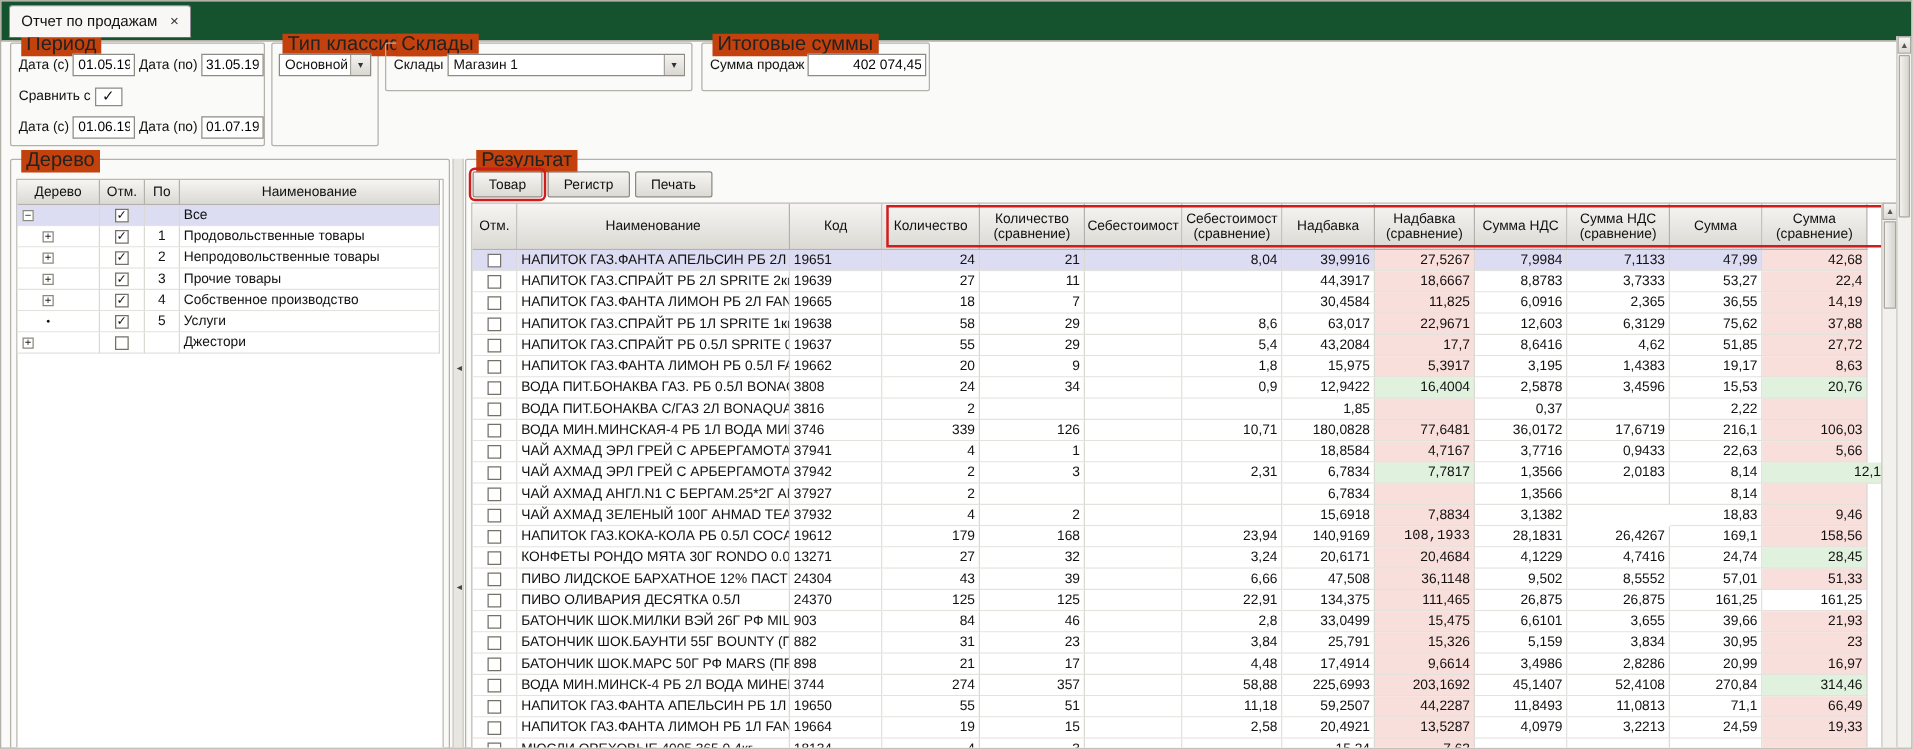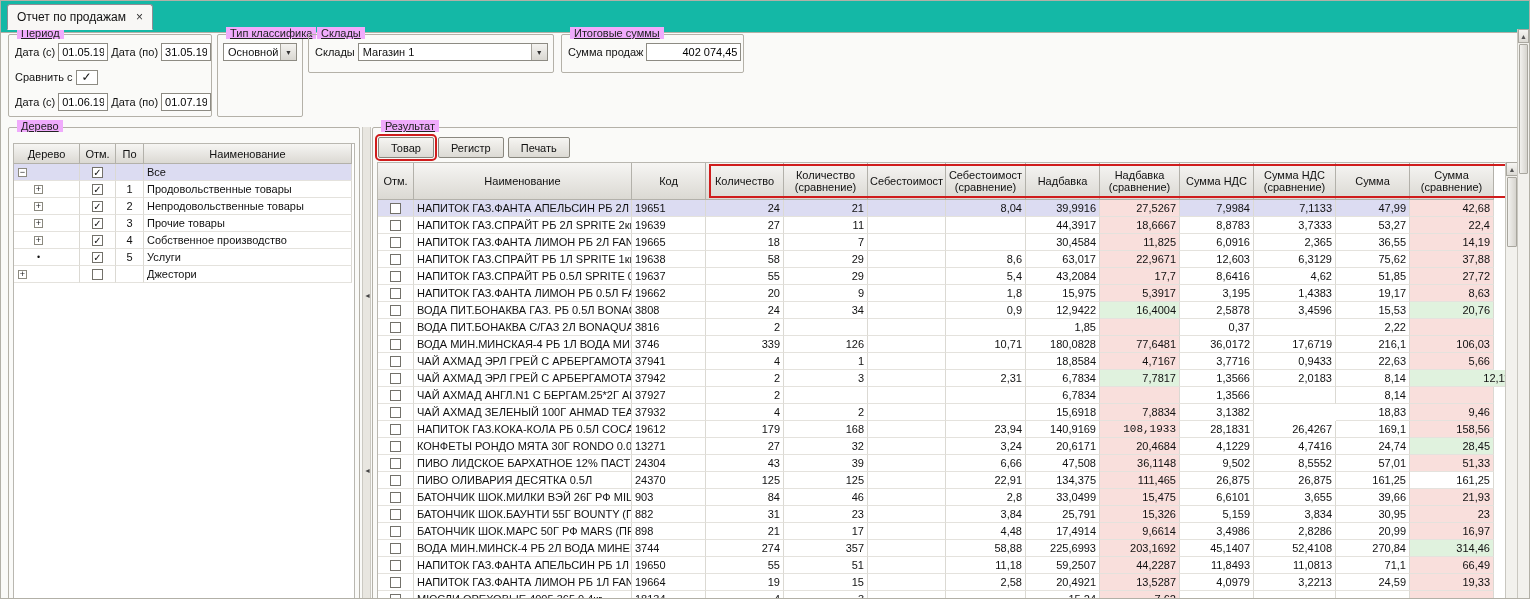--- a/index.html
+++ b/index.html
@@ -2,31 +2,31 @@
 <html style="--decrease_bg: #f9dfdc; --increase_bg: #e0f2de; --selected_row_bg: #dcdcf2; --annotation_red: #cf1c1c; --header_grad_top: #f6f5f3; --header_grad_bottom: #dbd9d3;"><head>
 <meta charset="utf-8">
 <style>
   * { margin:0; padding:0; box-sizing:border-box; }
   body { font-family:"Liberation Sans", sans-serif; background:#9a9890; }
   .window { position:relative; width:1530px; height:599px; background:#fafaf8;
             overflow:hidden; border:1px solid #b2b0a7; font-size:11px; color:#111; }
 
   
   .tabbar { position:absolute; left:0; top:0; width:100%; height:32px;
-            background:#14b8a6; border-bottom:1px solid #b2b0a7; }
+            background:#14532d; border-bottom:1px solid #b2b0a7; }
   .tab { position:absolute; left:6px; top:3px; height:26px; background:#f8f7f5;
          border:1px solid #8f8e95; border-bottom:1px solid #f8f7f5;
          border-radius:3px 3px 0 0; display:flex; align-items:center; gap:10px;
          padding:0 9px; font-size:12px; z-index:2; }
   .tab-close { font-size:12px; color:#333; }
 
   
   .gbox { position:absolute; border:1px solid #b4b1a8; border-radius:2px; }
-  .legend { position:absolute; top:-8px; left:8px; background:#f0abfc;
-            padding:0 4px; font-size:11px; color:#222; white-space:nowrap;text-decoration:underline; }
+  .legend { position:absolute; top:-8px; left:8px; background:#c2410c;
+            padding:0 4px; font-size:16px; color:#222; white-space:nowrap; }
   .frow { position:absolute; left:6px; display:flex; align-items:center; gap:3px; height:18px; }
   .lbl { font-size:11px; white-space:nowrap; }
   .tin { height:18px; border:1px solid #8d8b83; background:#fff;
          font:11px "Liberation Sans", sans-serif; padding:0 3px; }
   .tin.right { text-align:right; }
   .w50 { width:50px; } .w95 { width:95px; }
   .combo { height:18px; border:1px solid #8d8b83; background:#fff; display:flex; align-items:center; }
   .combo-text { flex:1; padding:0 4px; font-size:11px; white-space:nowrap; overflow:hidden; }
   .combo-btn { width:16px; height:100%; background:linear-gradient(#f4f3f0,#d9d7d1);
                border-left:1px solid #a5a39b; display:flex; align-items:center;

